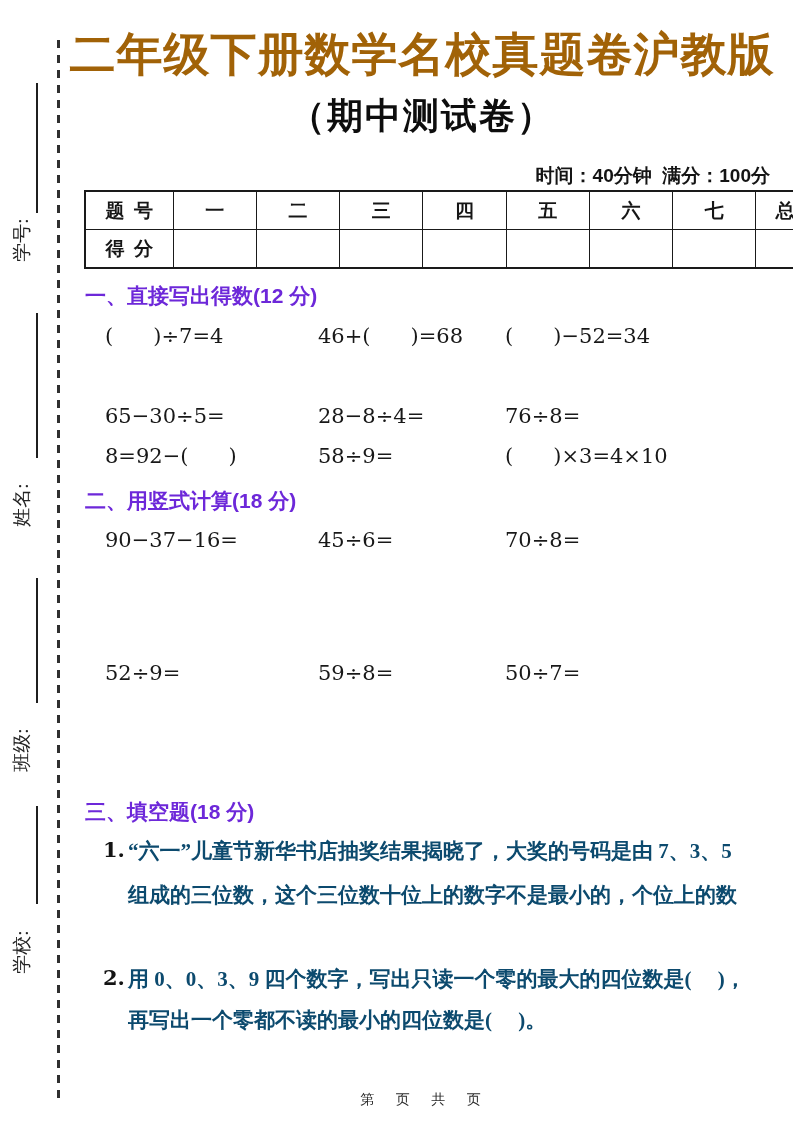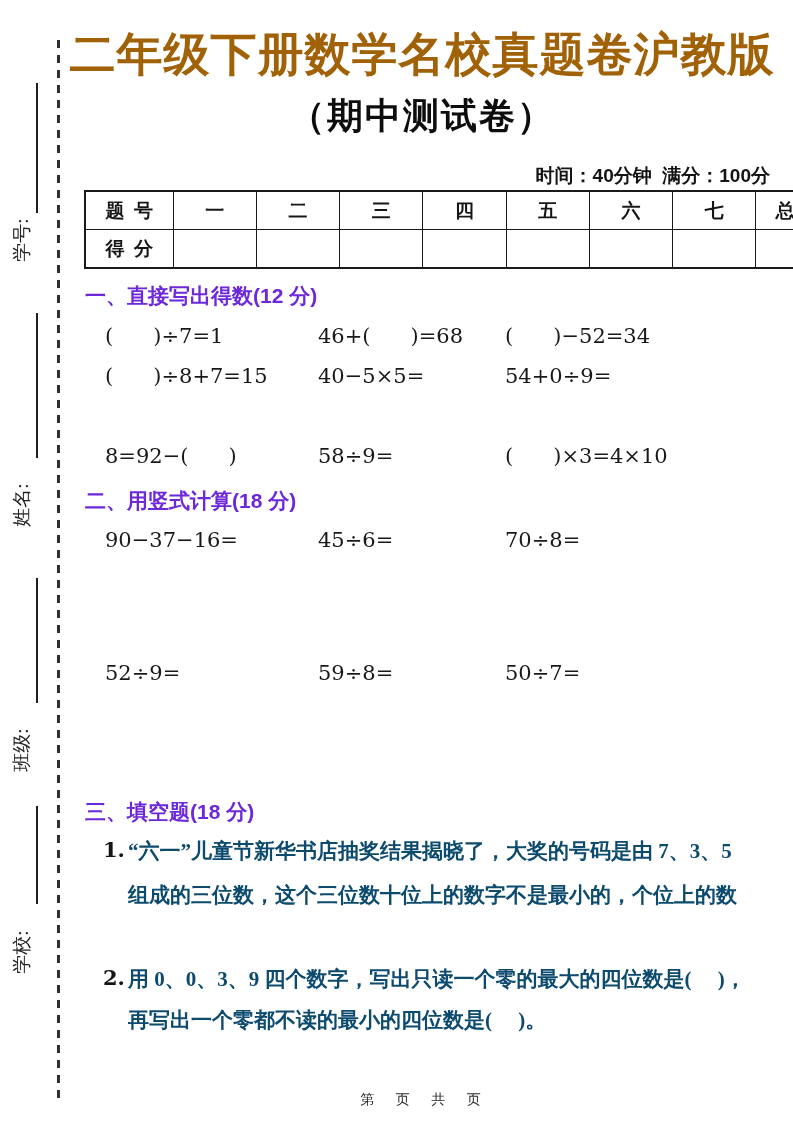--- a/index.html
+++ b/index.html
@@ -142,28 +142,28 @@
         <td></td>
         <td></td>
         <td></td>
         <td></td>
       </tr>
     </tbody>
   </table>
 
   <div class="sec-head sh1">一、直接写出得数(12 分)</div>
   <div class="mrow r1">
-    <span class="c1">(      )÷7=1</span>
+    <span class="c1">(      )÷7=4</span>
     <span class="c2">46+(      )=68</span>
     <span class="c3">(      )−52=34</span>
   </div>
-  <div class="mrow r2">
-    <span class="c1">(      )÷8+7=15</span>
-    <span class="c2">40−5×5=</span>
-    <span class="c3">54+0÷9=</span>
+  <div class="mrow r3">
+    <span class="c1">65−30÷5=</span>
+    <span class="c2">28−8÷4=</span>
+    <span class="c3">76÷8=</span>
   </div>
   <div class="mrow r4">
     <span class="c1">8=92−(      )</span>
     <span class="c2">58÷9=</span>
     <span class="c3">(      )×3=4×10</span>
   </div>
 
   <div class="sec-head sh2">二、用竖式计算(18 分)</div>
   <div class="mrow r5">
     <span class="c1">90−37−16=</span>

